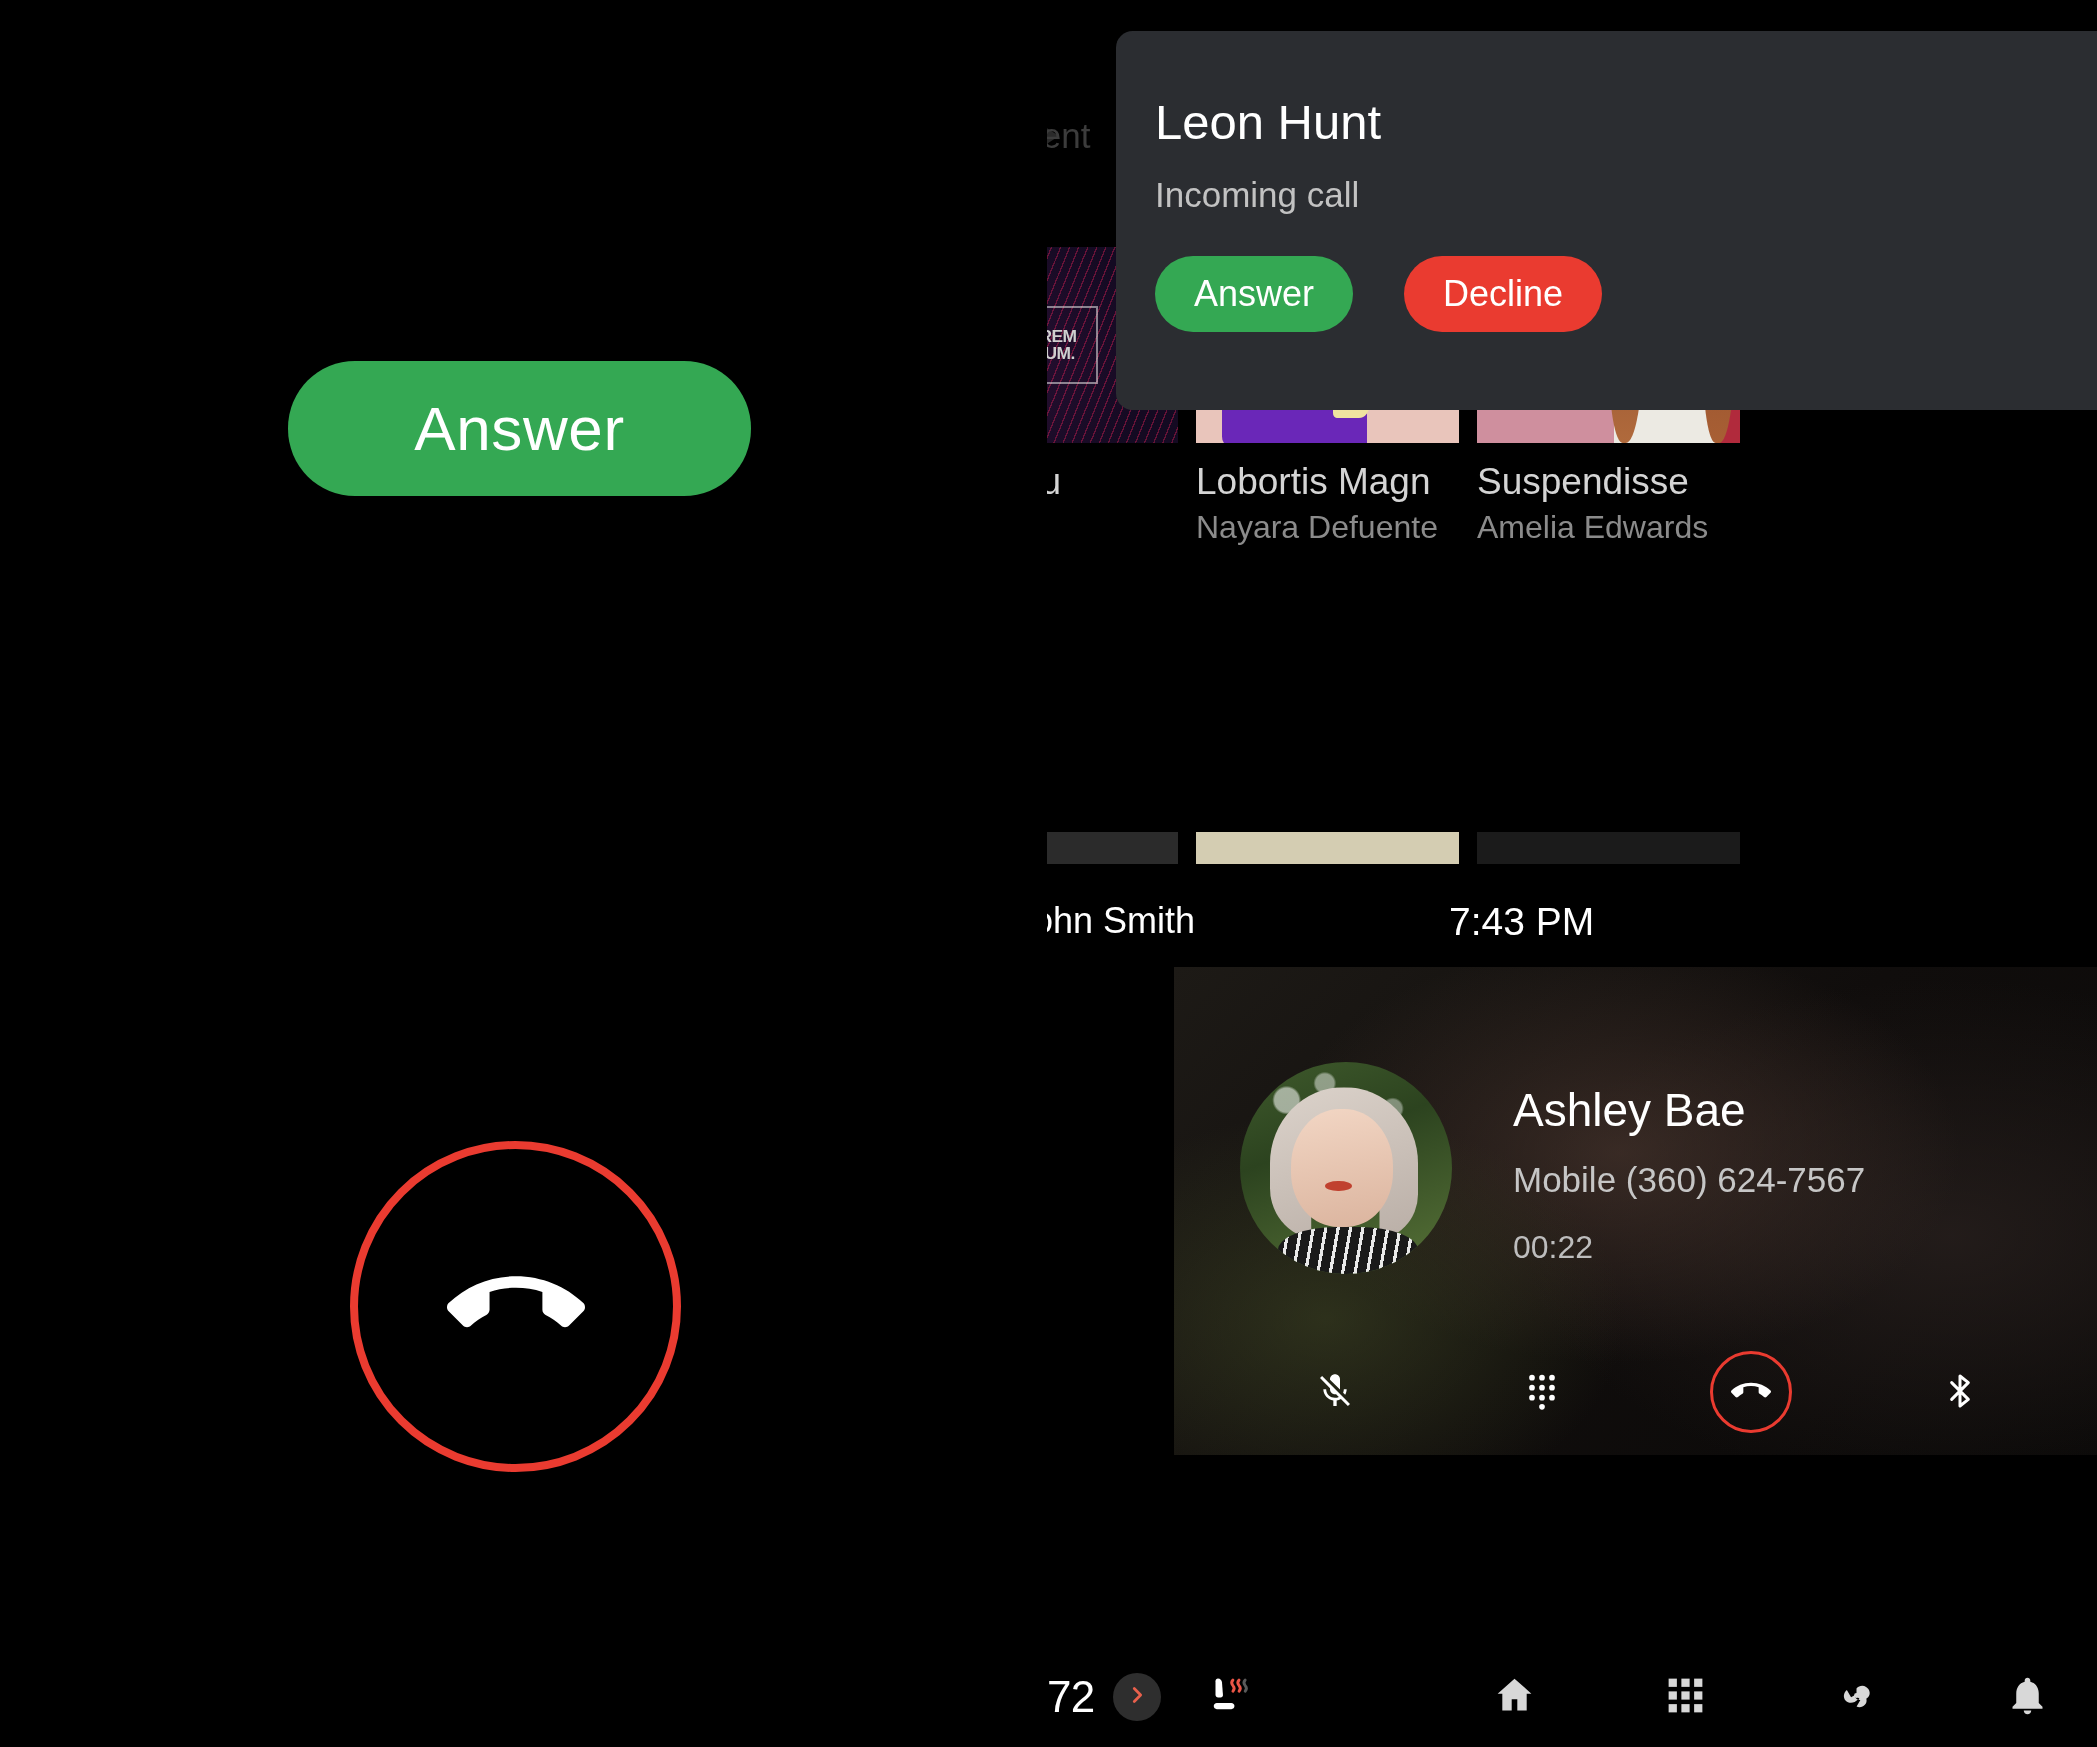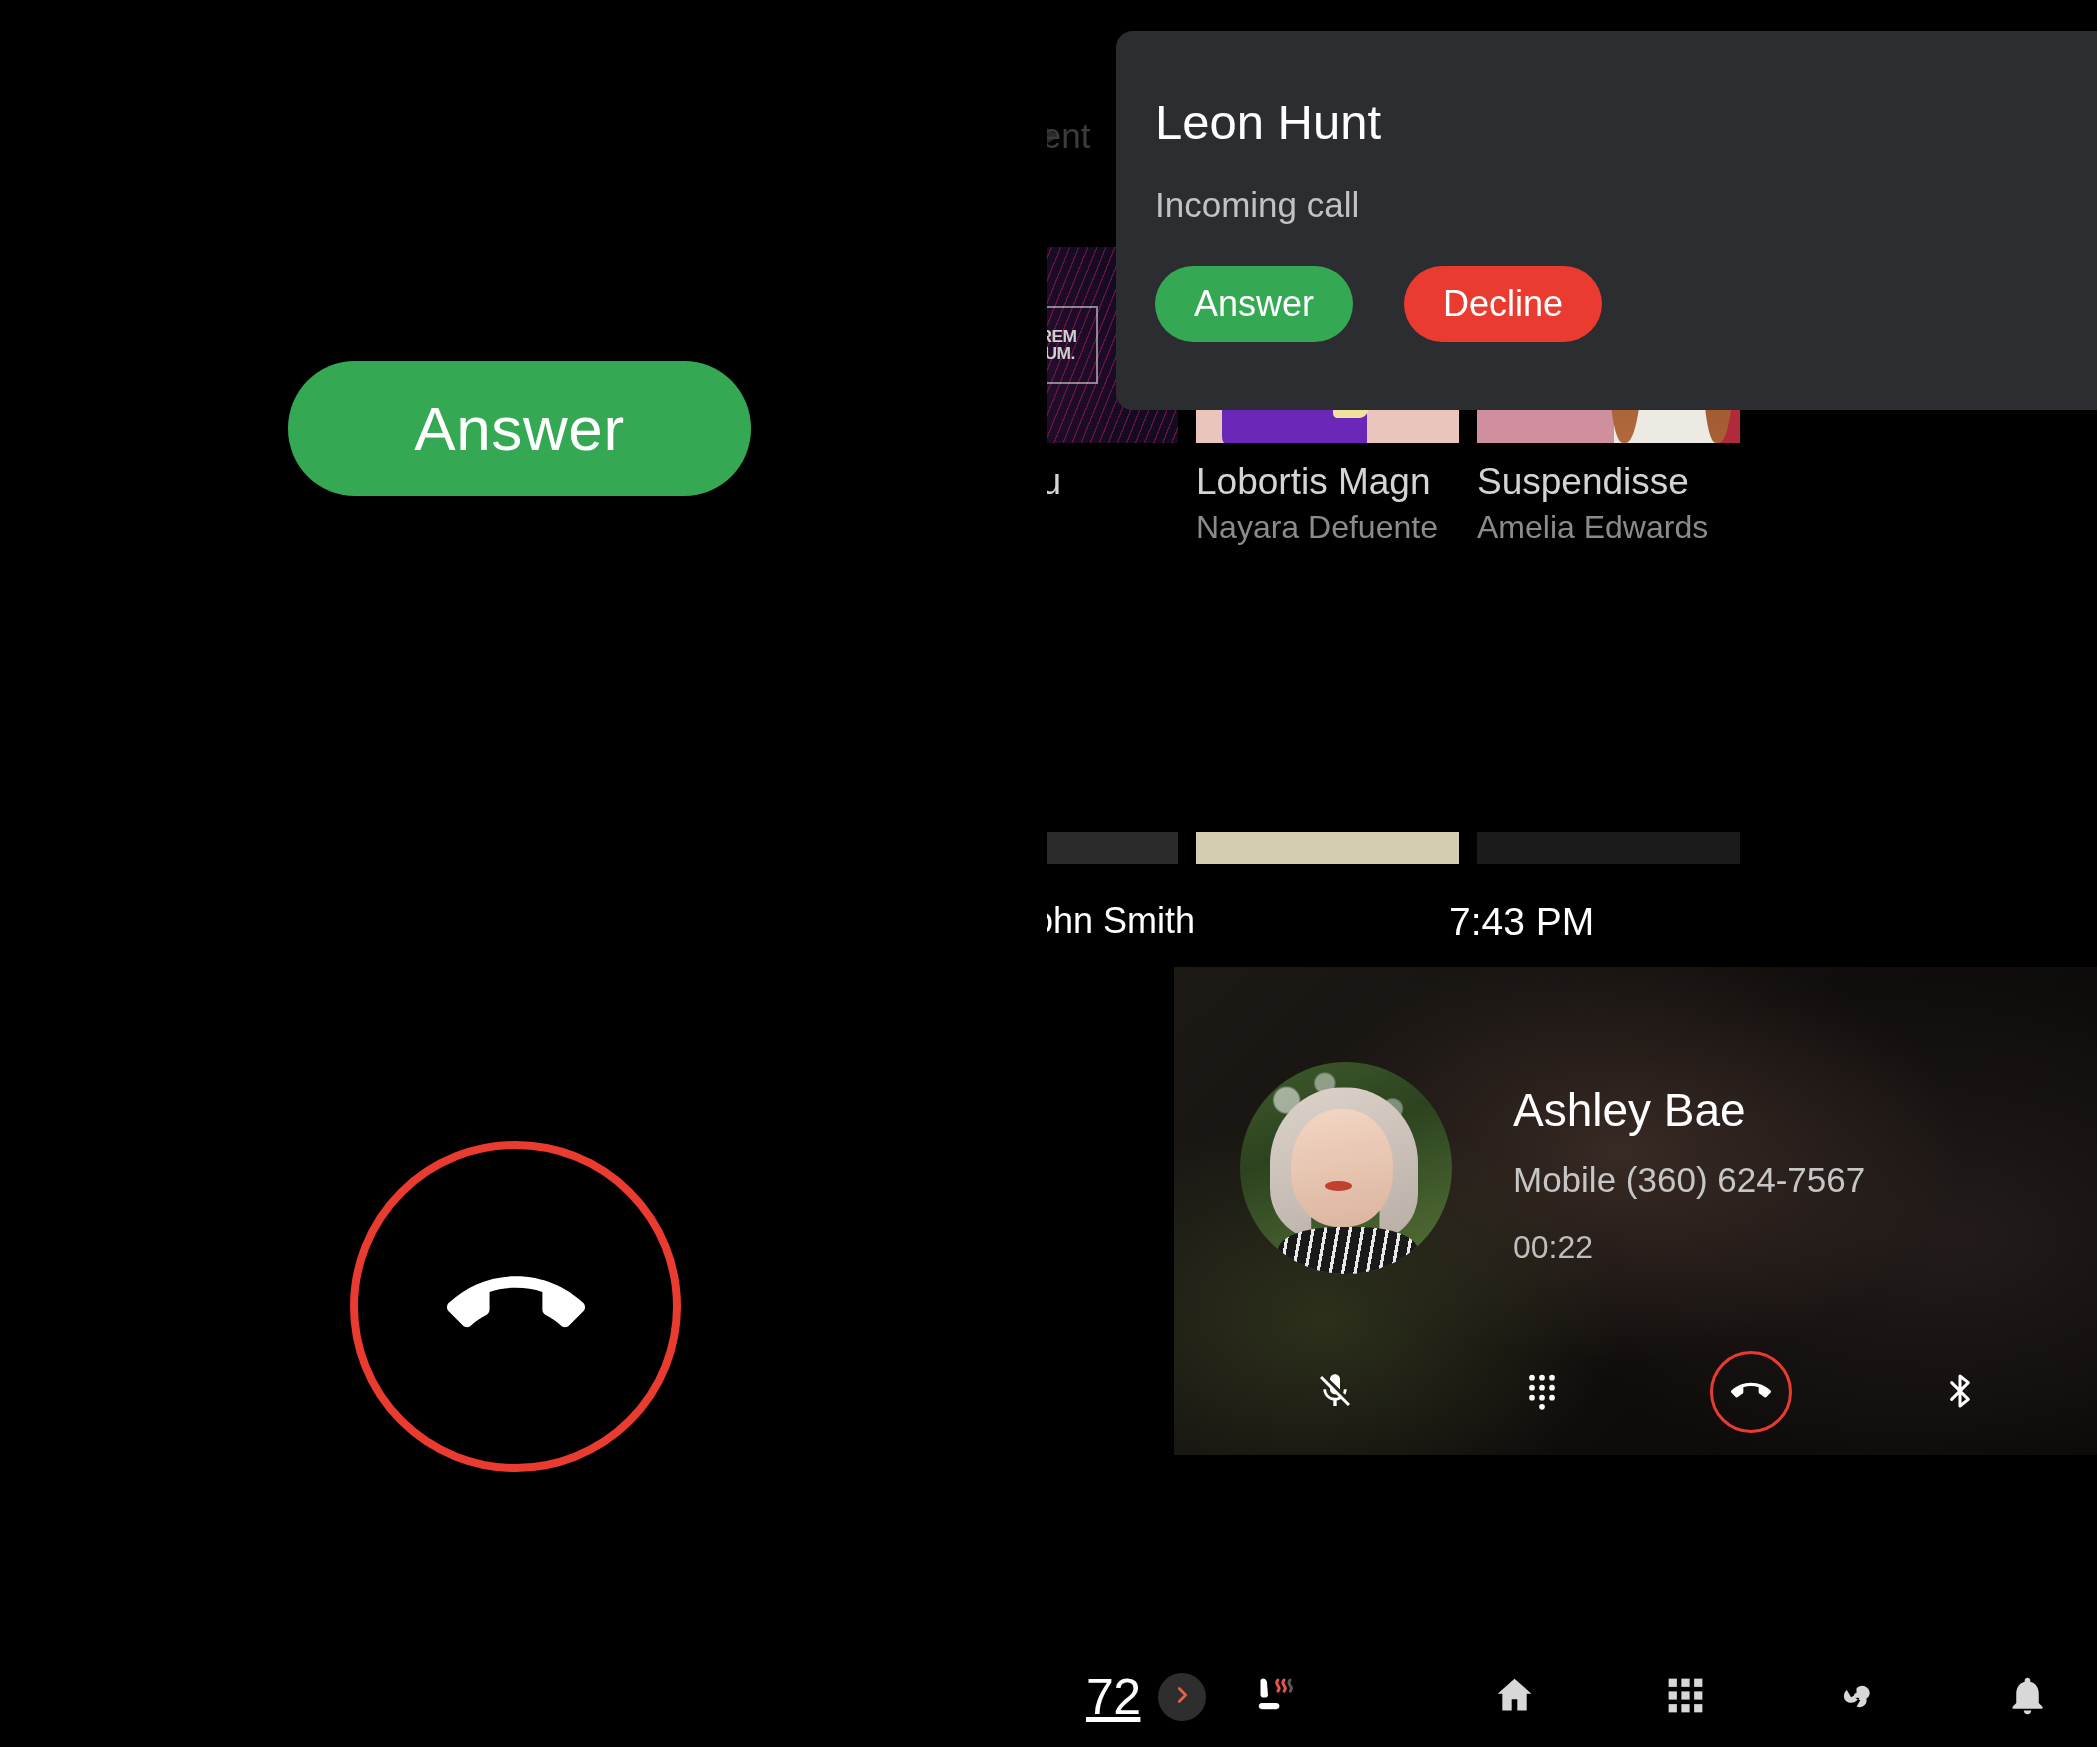--- a/index.html
+++ b/index.html
@@ -217,21 +217,21 @@
     display:flex; align-items:center; justify-content:center;
   }
   .ctrl-end svg { width:40px; height:40px; }
 
   
   .sysbar {
     position:absolute; left:0; bottom:0; width:1050px; height:103px;
     display:flex; align-items:center; background:#000;
   }
   .sysbar .temp {
-    color:#fff; font-size:50px; margin-left:39px; letter-spacing:-0.6px;text-decoration:underline;
+    color:#fff; font-size:44px; letter-spacing:-0.6px;
   }
   .sysbar .chev {
     margin-left:18px; width:48px; height:48px; border-radius:50%;
     background:#2e2e2e; border:none; cursor:pointer;
     display:flex; align-items:center; justify-content:center;
   }
   .sysbar .chev svg { width:22px; height:22px; }
   .sysbar .seat {
     margin-left:39px; width:62px; height:62px; cursor:pointer;
     display:flex; align-items:center; justify-content:center; background:none; border:none;
@@ -257,21 +257,21 @@
     padding:28px 39px;
   }
   .notif-app { display:flex; align-items:center; gap:22px; }
   .notif-app .appicon {
     width:49px; height:49px; border-radius:50%;
     background:#1A73E8; display:flex; align-items:center; justify-content:center;
   }
   .notif-app .appicon svg { width:27px; height:27px; }
   .notif-app .appname { color:#b9b9b9; font-size:35px; }
   .notif-title { color:#fff; font-size:49px; margin-top:35px; }
-  .notif-sub   { color:#c2c2c2; font-size:35px; margin-top:35px; }
+  .notif-sub   { color:#c2c2c2; font-size:35px; margin-top:25px; }
   .notif-actions { display:flex; gap:51px; margin-top:41px; }
   .btn-answer, .btn-decline {
     border:none; border-radius:39px; cursor:pointer;
     color:#fff; font-size:36px;
     font-family:"Liberation Sans", sans-serif;
     padding:0 39px; height:76px;
     display:flex; align-items:center; justify-content:center;
   }
   .btn-answer  { background:#34A853; }
   .btn-decline { background:#EA3B30; }

